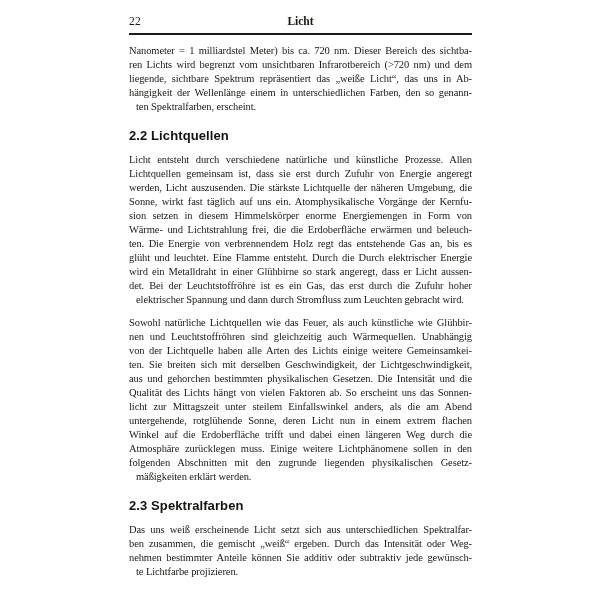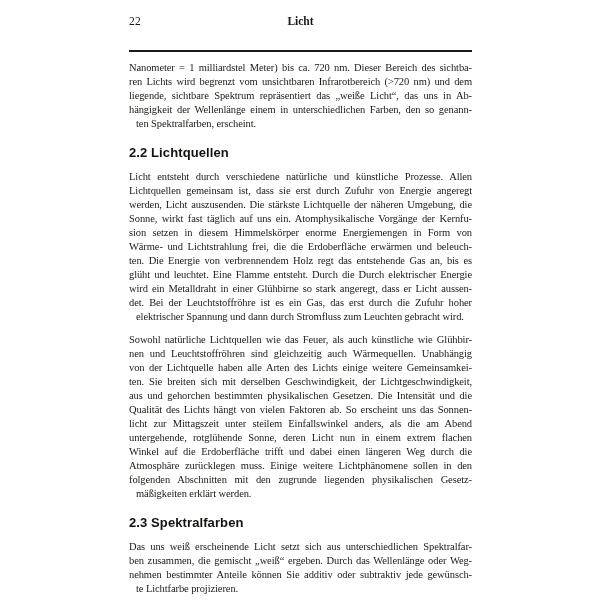--- a/index.html
+++ b/index.html
@@ -17,21 +17,21 @@
     left: 129px;
     top: 15px;
     width: 343px;
   }
   .header {
     display: grid;
     grid-template-columns: 1fr auto 1fr;
     align-items: baseline;
     font-size: 11.5px;
     line-height: 13px;
-    padding-bottom: 22px;
+    padding-bottom: 5px;
   }
   .header .num { justify-self: start; letter-spacing: 0.3px; }
   .header .running { justify-self: center; font-weight: bold; }
   .rule { height: 2px; background: #1a1a1a; }
   .para {
     margin-top: 9px;
     font-size: 10.5px;
     line-height: 14px;
     letter-spacing: -0.1px;
   }
@@ -103,19 +103,19 @@
         <div class="line">Winkel auf die Erdoberfläche trifft und dabei einen längeren Weg durch die</div>
         <div class="line">Atmosphäre zurücklegen muss. Einige weitere Lichtphänomene sollen in den</div>
         <div class="line">folgenden Abschnitten mit den zugrunde liegenden physikalischen Gesetz-</div>
         <div class="line last">mäßigkeiten erklärt werden.</div>
       </div>
 
     <h2 class="section-heading">2.3 Spektralfarben</h2>
 
     <div class="para">
         <div class="line">Das uns weiß erscheinende Licht setzt sich aus unterschiedlichen Spektralfar-</div>
-        <div class="line">ben zusammen, die gemischt „weiß“ ergeben. Durch das Wellenlänge oder Weg-</div>
+        <div class="line">ben zusammen, die gemischt „weiß“ ergeben. Durch das Intensität oder Weg-</div>
         <div class="line">nehmen bestimmter Anteile können Sie additiv oder subtraktiv jede gewünsch-</div>
         <div class="line last">te Lichtfarbe projizieren.</div>
       </div>
 
   </div>
 </div>
 
 </body></html>

